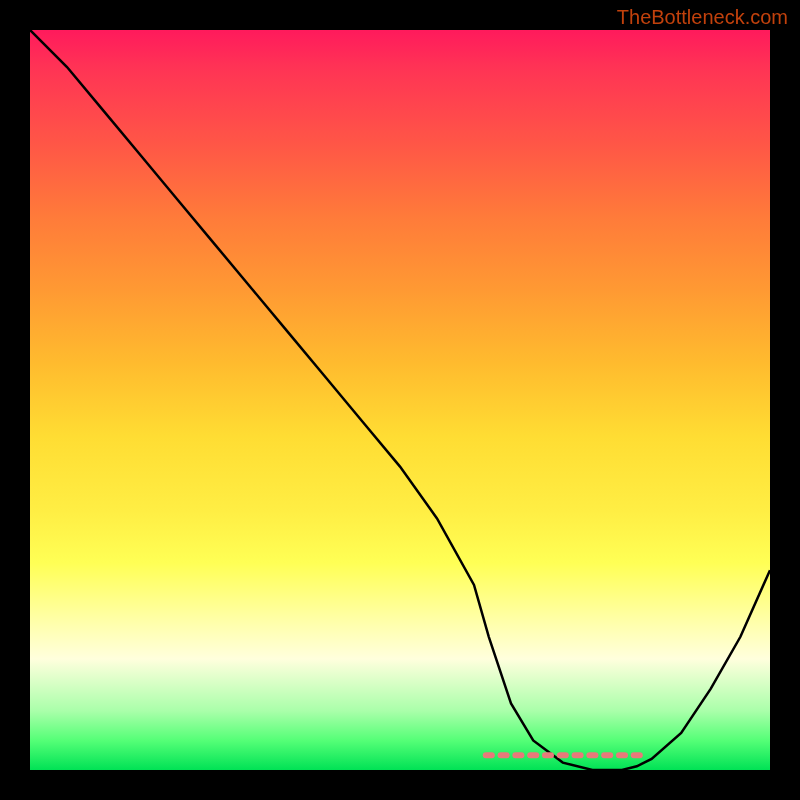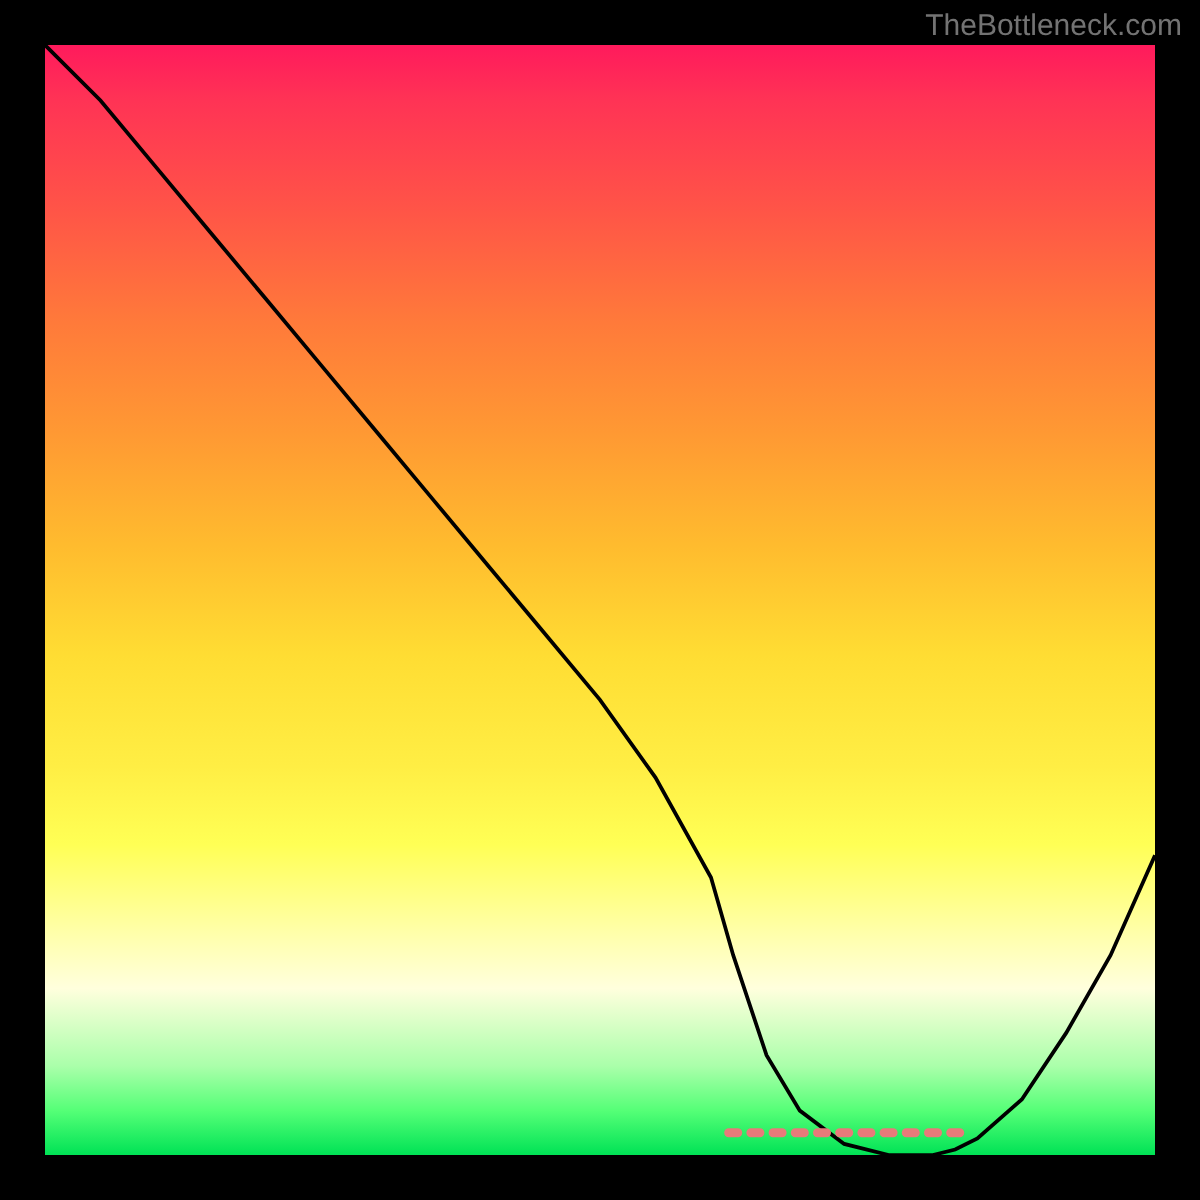--- a/index.html
+++ b/index.html
@@ -11,21 +11,21 @@
       width: 800px;
       height: 800px;
       background: #000;
       position: relative;
       font-family: Arial, sans-serif;
     }
     .watermark {
       position: absolute;
       top: 6px;
       right: 12px;
-      color: #737373;
+      color: #c2410c;
       font-size: 20px;
       font-weight: 500;
       z-index: 10;
     }
     .chart-area {
       position: absolute;
       top: 30px;
       left: 30px;
       width: 740px;
       height: 740px;

